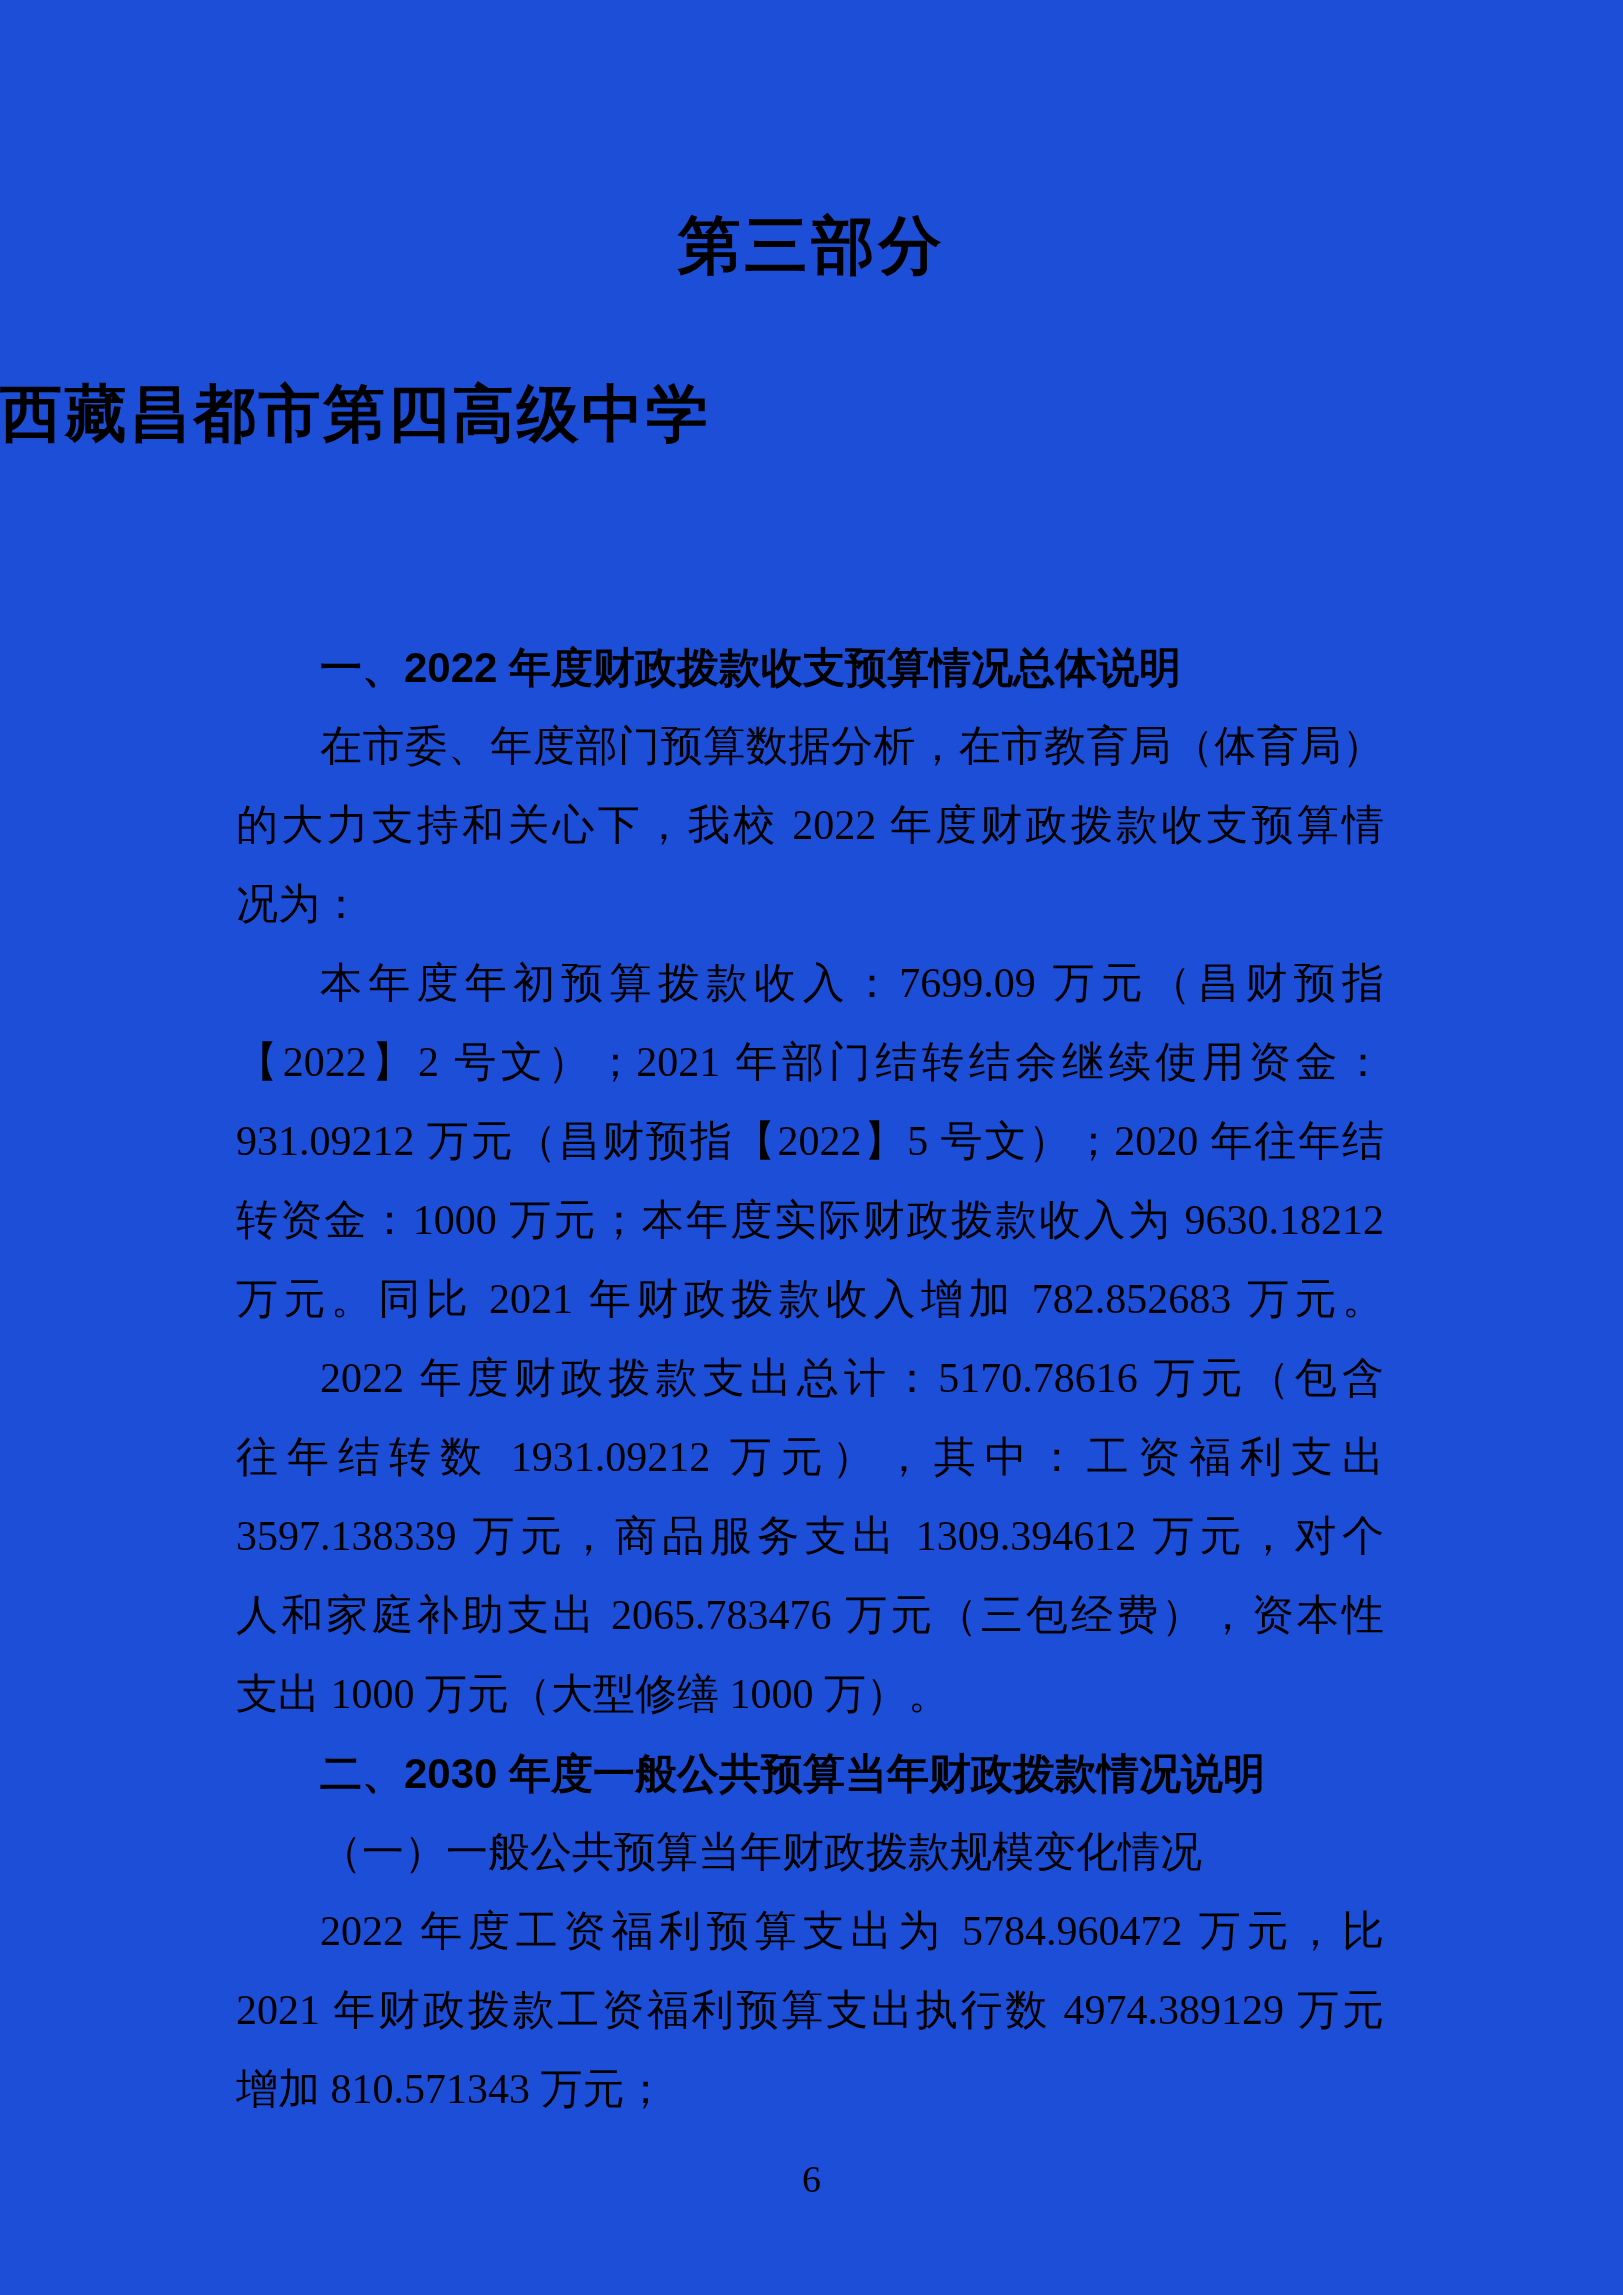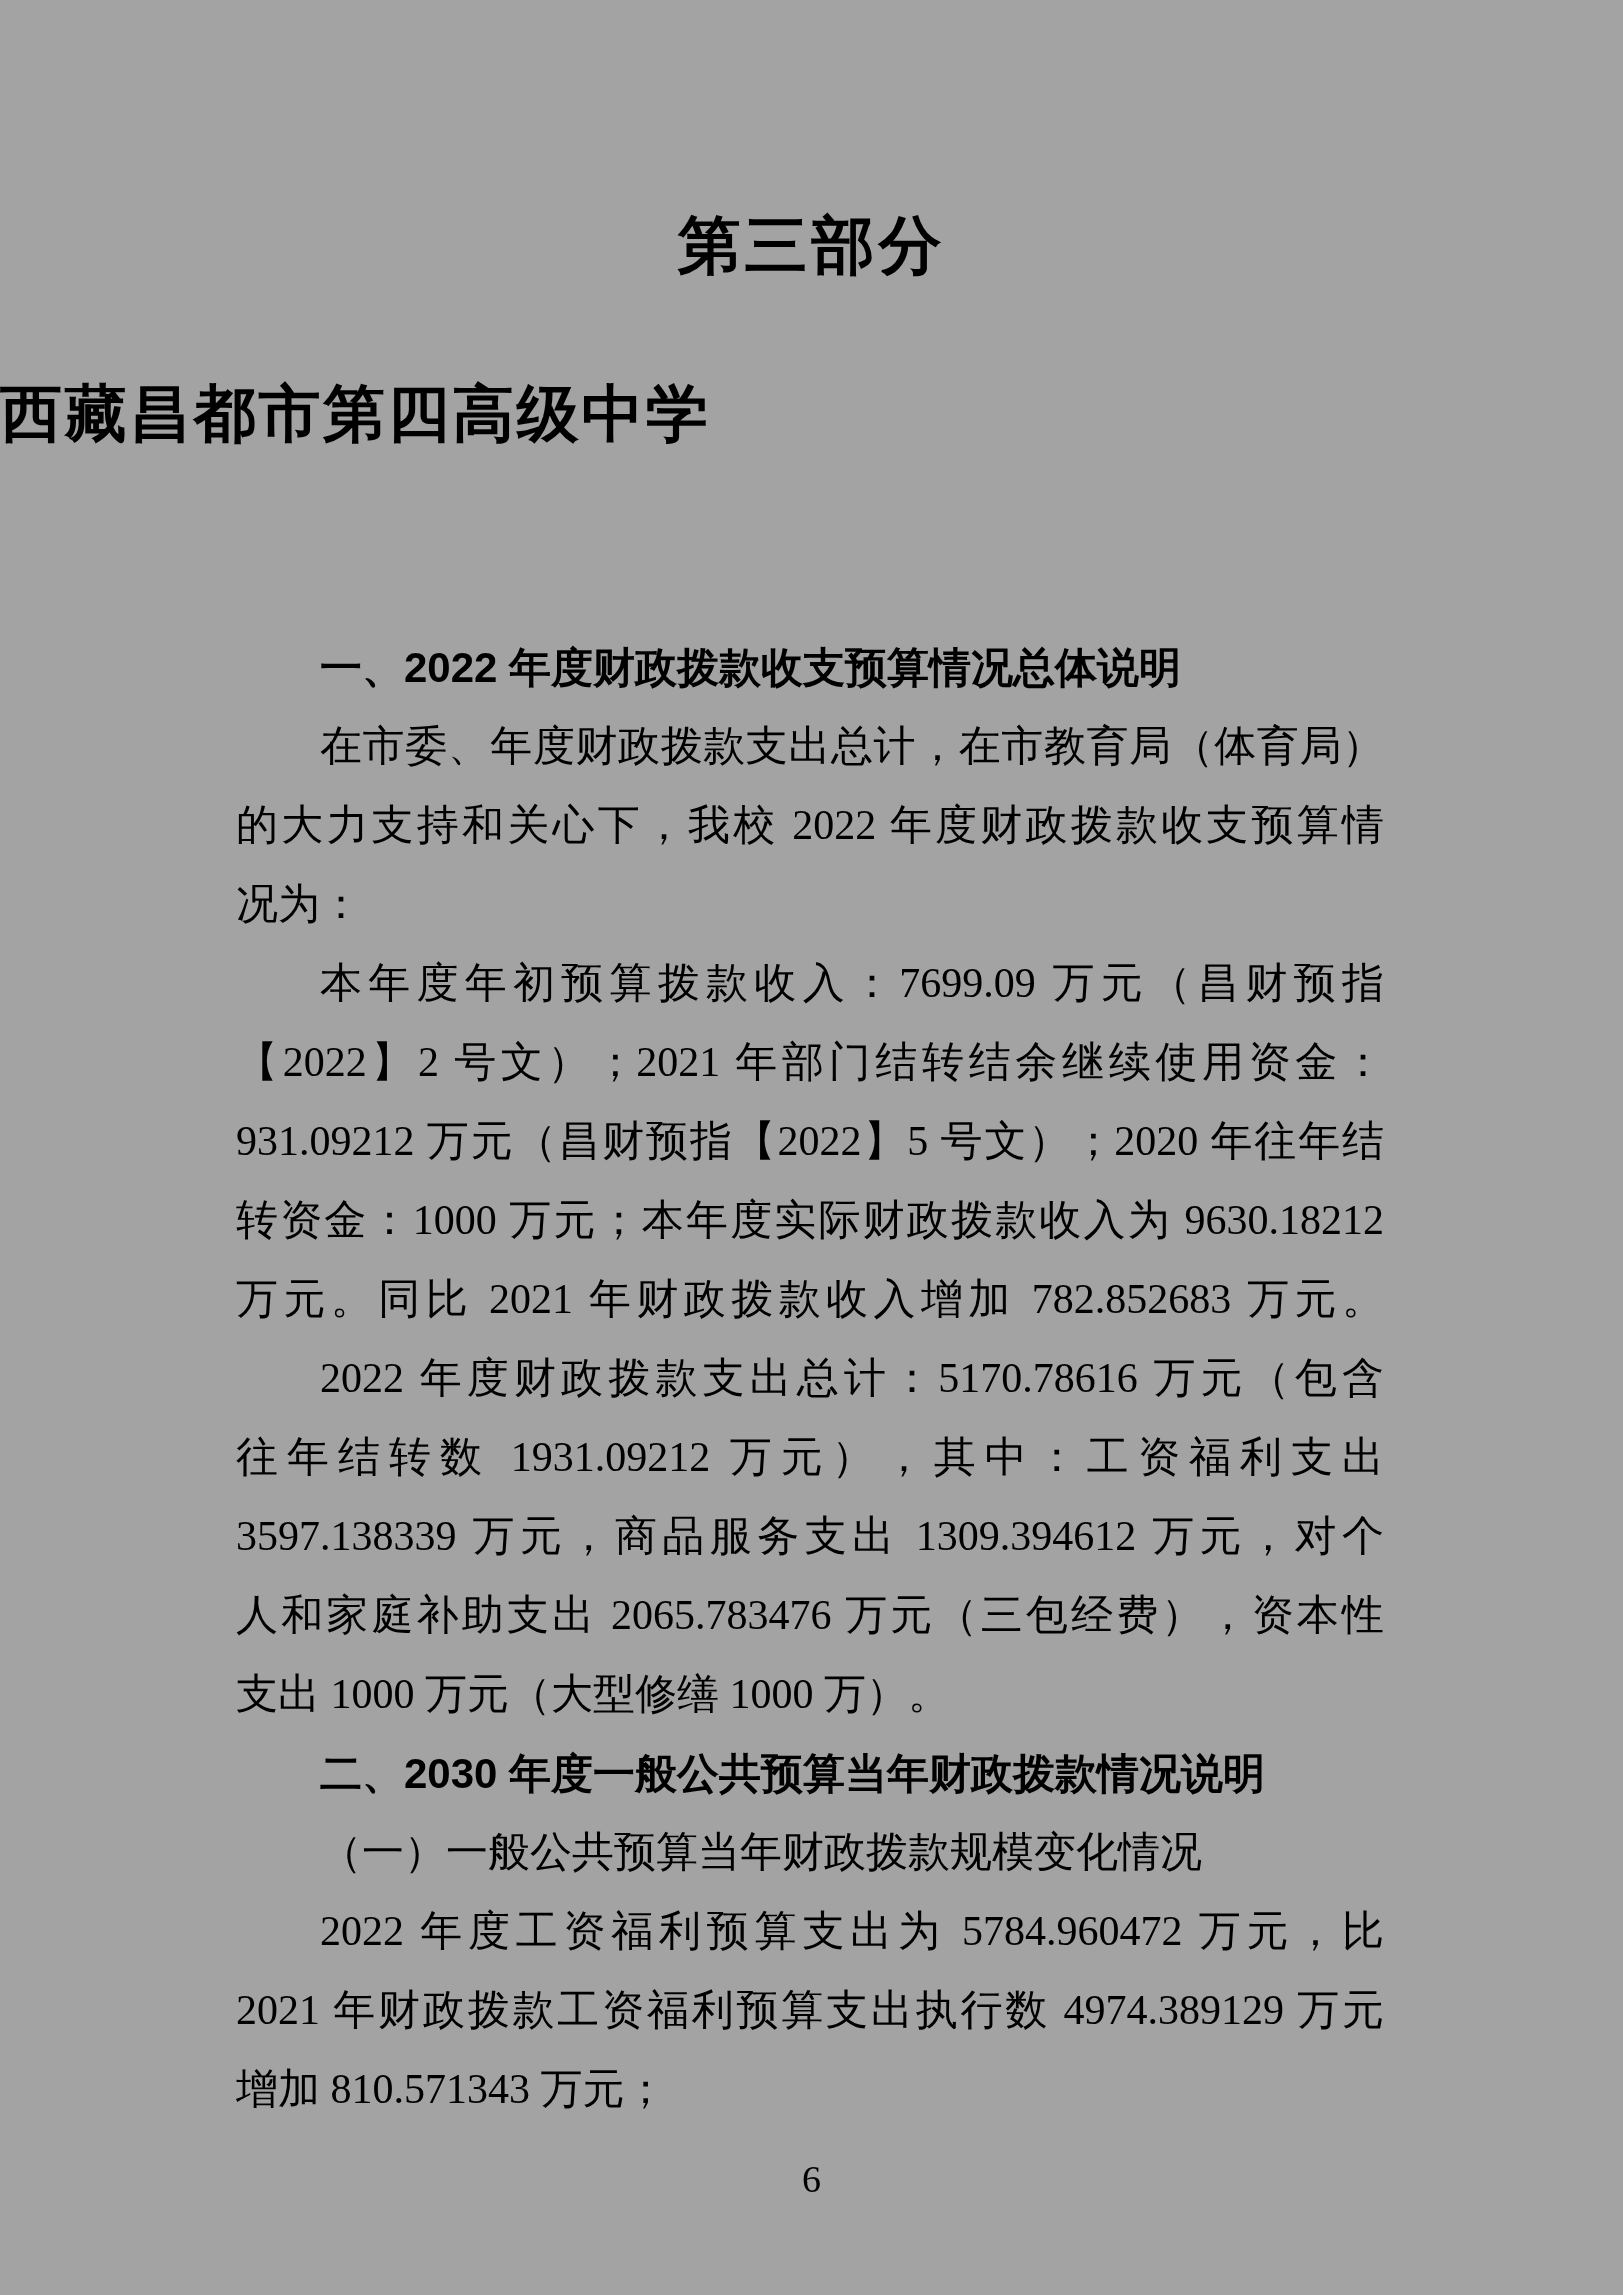--- a/index.html
+++ b/index.html
@@ -4,21 +4,21 @@
 <style>
   html, body {
     margin: 0;
     padding: 0;
     background: #ffffff;
   }
   .page {
     position: relative;
     width: 1623px;
     height: 2295px;
-    background: #a3a3a3;
+    background: #1d4ed8;
     color: #000000;
     font-family: "Liberation Serif", "DejaVu Serif", serif;
     overflow: hidden;
   }
   .doc-title {
     position: absolute;
     top: 196px;
     left: 0;
     width: 100%;
     text-align: center;
@@ -78,21 +78,21 @@
 <div class="page">
 
   <div class="doc-title">第三部分</div>
 
   <div class="doc-subtitle">
     <div>西藏昌都市第四高级中学</div>
   </div>
 
   <div class="body-block">
     <div class="ln hd ind">一、2022 年度财政拨款收支预算情况总体说明</div>
-    <div class="ln ind just">在市委、年度财政拨款支出总计，在市教育局（体育局）</div>
+    <div class="ln ind just">在市委、年度部门预算数据分析，在市教育局（体育局）</div>
     <div class="ln just">的大力支持和关心下，我校 2022 年度财政拨款收支预算情</div>
     <div class="ln">况为：</div>
     <div class="ln ind just">本年度年初预算拨款收入：7699.09 万元（昌财预指</div>
     <div class="ln just">【2022】2 号文）；2021 年部门结转结余继续使用资金：</div>
     <div class="ln just">931.09212 万元（昌财预指【2022】5 号文）；2020 年往年结</div>
     <div class="ln just">转资金：1000 万元；本年度实际财政拨款收入为 9630.18212</div>
     <div class="ln just">万元。同比 2021 年财政拨款收入增加 782.852683 万元。</div>
     <div class="ln ind just">2022 年度财政拨款支出总计：5170.78616 万元（包含</div>
     <div class="ln just">往年结转数 1931.09212 万元），其中：工资福利支出</div>
     <div class="ln just">3597.138339 万元，商品服务支出 1309.394612 万元，对个</div>

